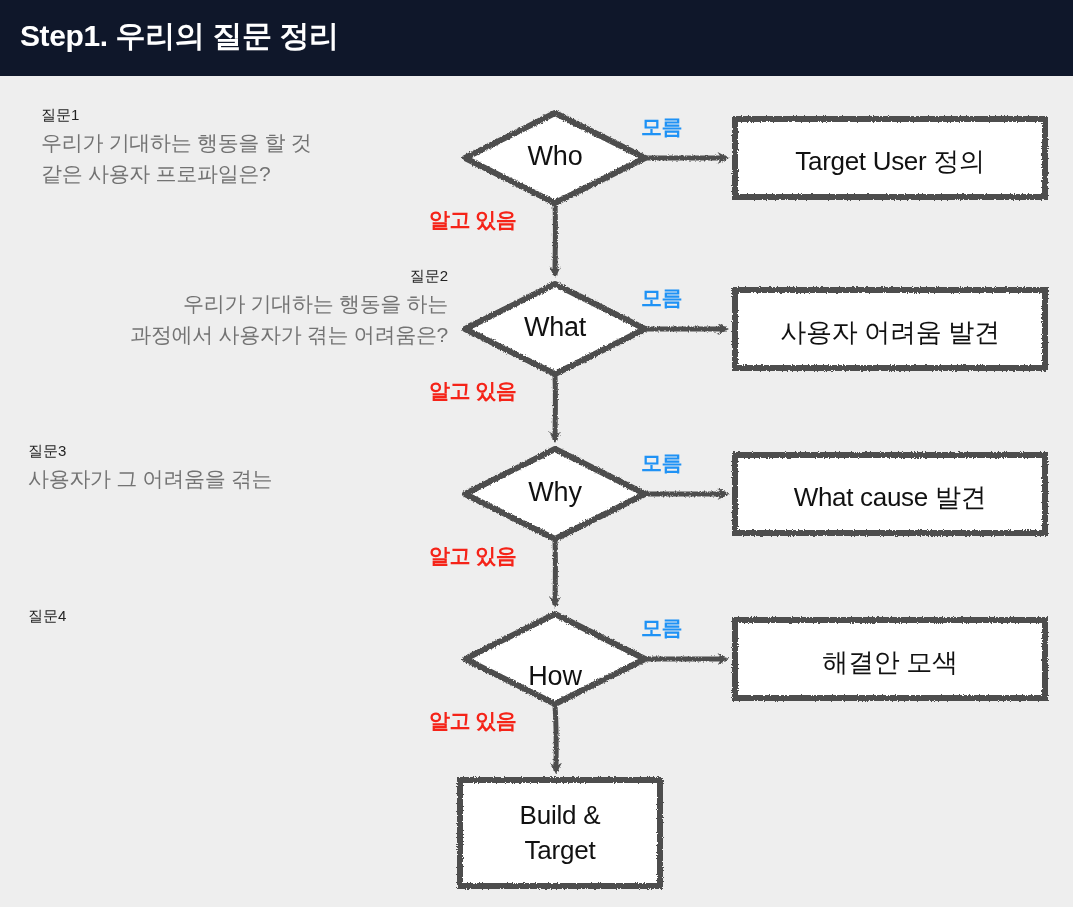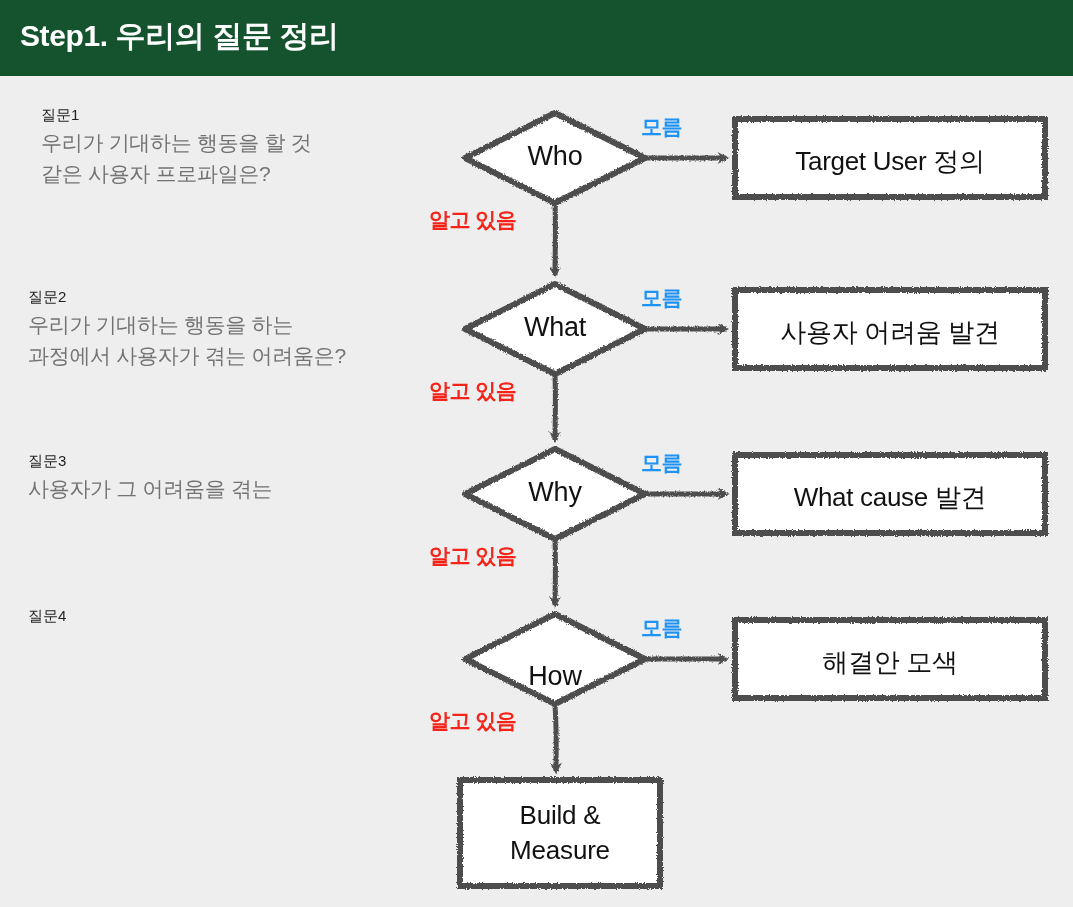--- a/index.html
+++ b/index.html
@@ -14,21 +14,21 @@
     overflow: hidden;
     position: relative;
   }
 
   
   #header-bar {
     position: absolute;
     left: 0; top: 0;
     width: 1073px;
     height: 76px;
-    background: #14532d;
+    background: #0f172a;
     box-sizing: border-box;
   }
   #header-title {
     position: absolute;
     left: 20px;
     top: 16px;
     font-size: 30px;
     font-weight: bold;
     color: #ffffff;
     letter-spacing: -0.4px;
@@ -193,48 +193,48 @@
       </g>
     </g>
   </svg>
 
   <div class="question-block" style="top:28px;margin-left:13px;">
     <div class="q-label">질문1</div>
     <div class="q-line">우리가 기대하는 행동을 할 것</div>
     <div class="q-line">같은 사용자 프로파일은?</div>
   </div>
 
-  <div class="question-block" style="top:210px;">
+  <div class="question-block" style="top:189px;text-align:right;">
     <div class="q-label">질문2</div>
     <div class="q-line">우리가 기대하는 행동을 하는</div>
     <div class="q-line">과정에서 사용자가 겪는 어려움은?</div>
   </div>
 
-  <div class="question-block" style="top:364px;margin-top:10px;">
+  <div class="question-block" style="top:364px;">
     <div class="q-label">질문3</div>
     <div class="q-line">사용자가 그 어려움을 겪는</div>
   </div>
 
   <div class="question-block" style="top:529px;">
     <div class="q-label">질문4</div>
   </div>
 
   <div class="node-text diamond-text" style="left:465px; top:236px; width:180px;">What</div>
   <div class="node-text diamond-text" style="left:465px; top:65px; width:180px;">Who</div>
   <div class="node-text diamond-text" style="left:465px; top:401px; width:180px;">Why</div>
   <div class="node-text diamond-text" style="left:465px; top:566px; width:180px;margin-top:19px;">How</div>
 
   <div class="node-text box-text" style="left:735px; top:68px; width:310px;">Target User 정의</div>
   <div class="node-text box-text" style="left:735px; top:239px; width:310px;">사용자 어려움 발견</div>
   <div class="node-text box-text" style="left:735px; top:404px; width:310px;">What cause 발견</div>
   <div class="node-text box-text" style="left:735px; top:569px; width:310px;">해결안 모색</div>
 
   <div class="node-text build-text" style="left:460px; top:722px; width:200px;">
     <div>Build &amp;</div>
-    <div>Measure</div>
+    <div>Target</div>
   </div>
 
   <div class="edge-label label-unknown" style="left:641px; top:37px;">모름</div>
   <div class="edge-label label-unknown" style="left:641px; top:208px;">모름</div>
   <div class="edge-label label-unknown" style="left:641px; top:373px;">모름</div>
   <div class="edge-label label-unknown" style="left:641px; top:538px;">모름</div>
 
   <div class="edge-label label-known" style="left:429px; top:130px;">알고 있음</div>
   <div class="edge-label label-known" style="left:429px; top:301px;">알고 있음</div>
   <div class="edge-label label-known" style="left:429px; top:466px;">알고 있음</div>

